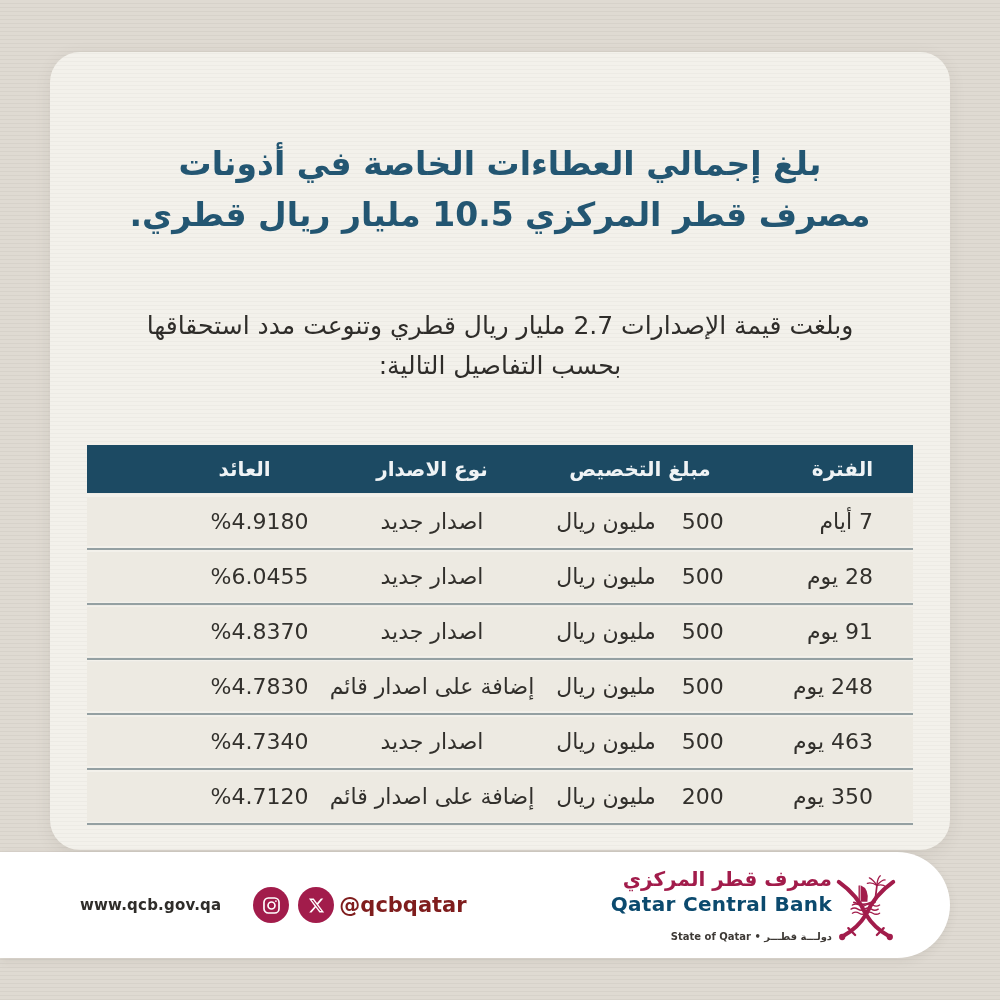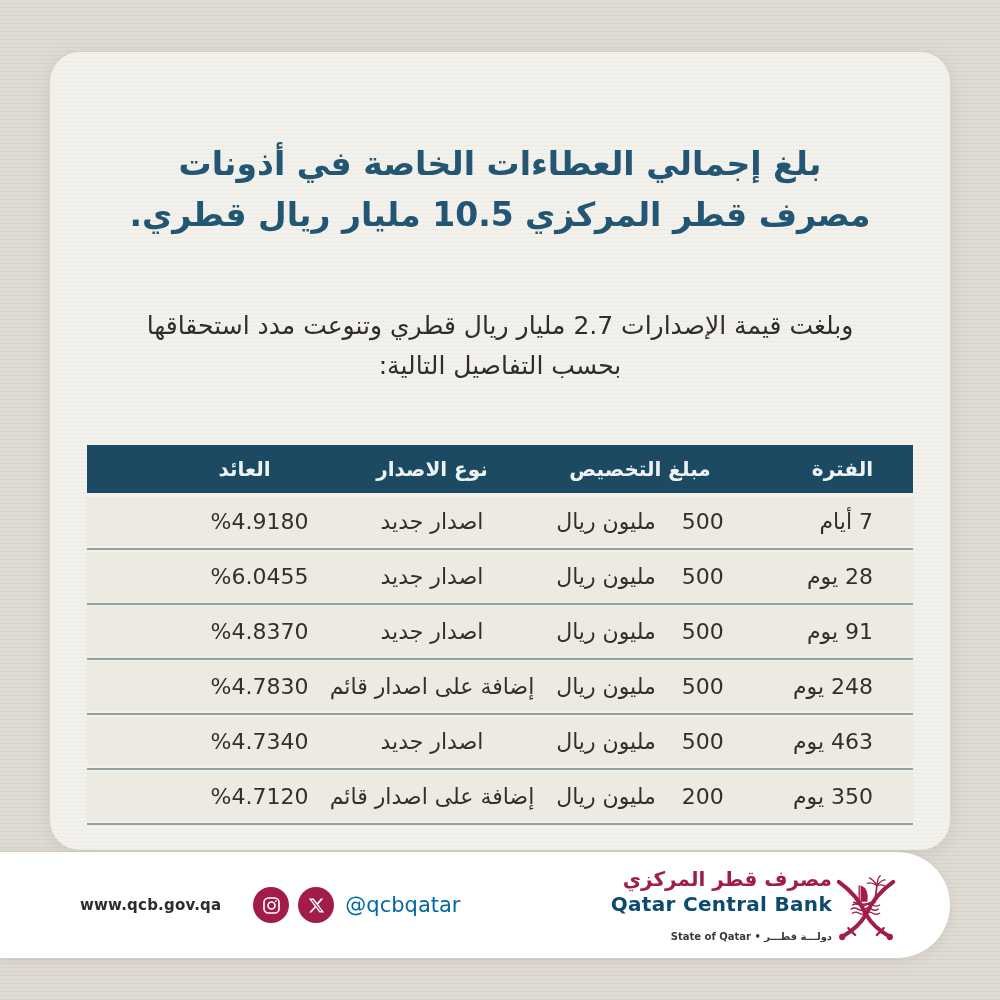--- a/index.html
+++ b/index.html
@@ -76,21 +76,21 @@
   }
   .website{
     margin-left:80px;color:#2F2D2A;font-size:15px;font-weight:bold;
     letter-spacing:0.2px;
   }
   .socials{display:flex;align-items:center;margin-left:32px;gap:9px;}
   .soc-circle{
     width:36px;height:36px;border-radius:50%;background:#A21C4B;
     display:flex;align-items:center;justify-content:center;
   }
-  .handle{margin-left:11px;color:#0369a1;font-size:21px;font-weight:400;}
+  .handle{margin-left:5px;color:#7f1d1d;font-size:21px;font-weight:700;}
   .logo-row{
     position:absolute;right:50px;top:50%;transform:translateY(-50%);
     display:flex;align-items:center;gap:0;
   }
   .logo-text{text-align:right;line-height:1.25;}
   .logo-ar{color:#A21C4B;font-size:20px;font-weight:bold;direction:rtl;}
   .logo-en{color:#0c4a6e;font-size:20px;font-weight:600;letter-spacing:0.3px;}
   .logo-tag{color:#3D3935;font-size:10px;font-weight:600;direction:rtl;margin-top:14px;}
 </style>
 </head>

